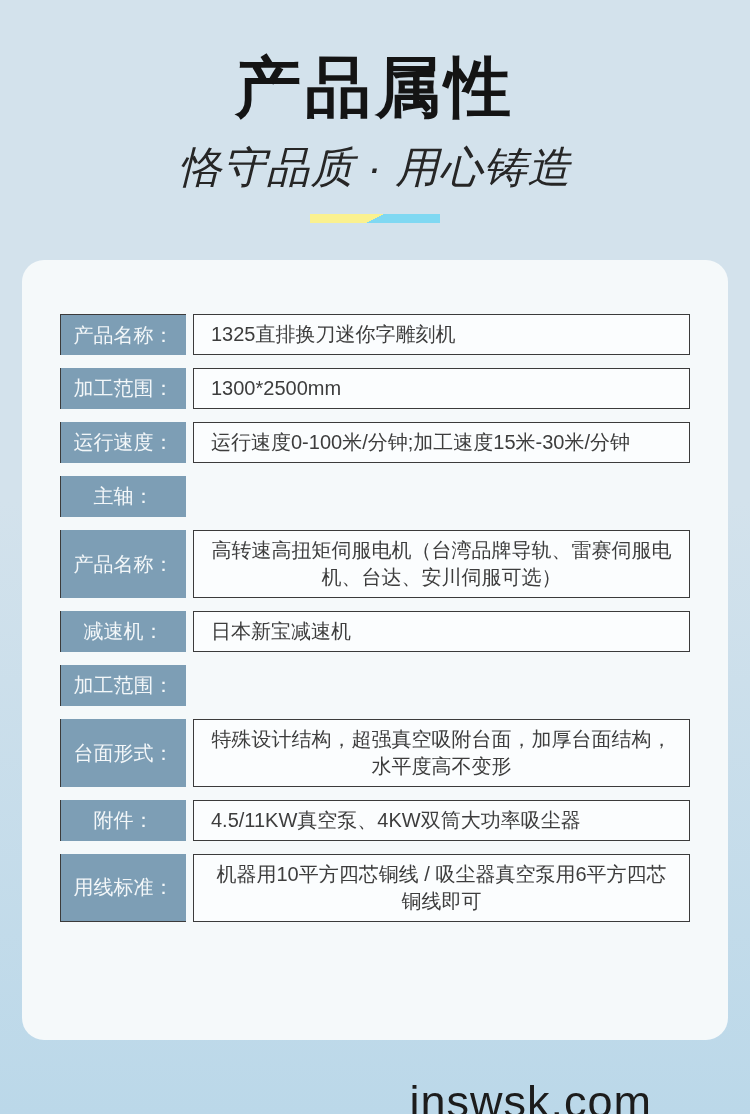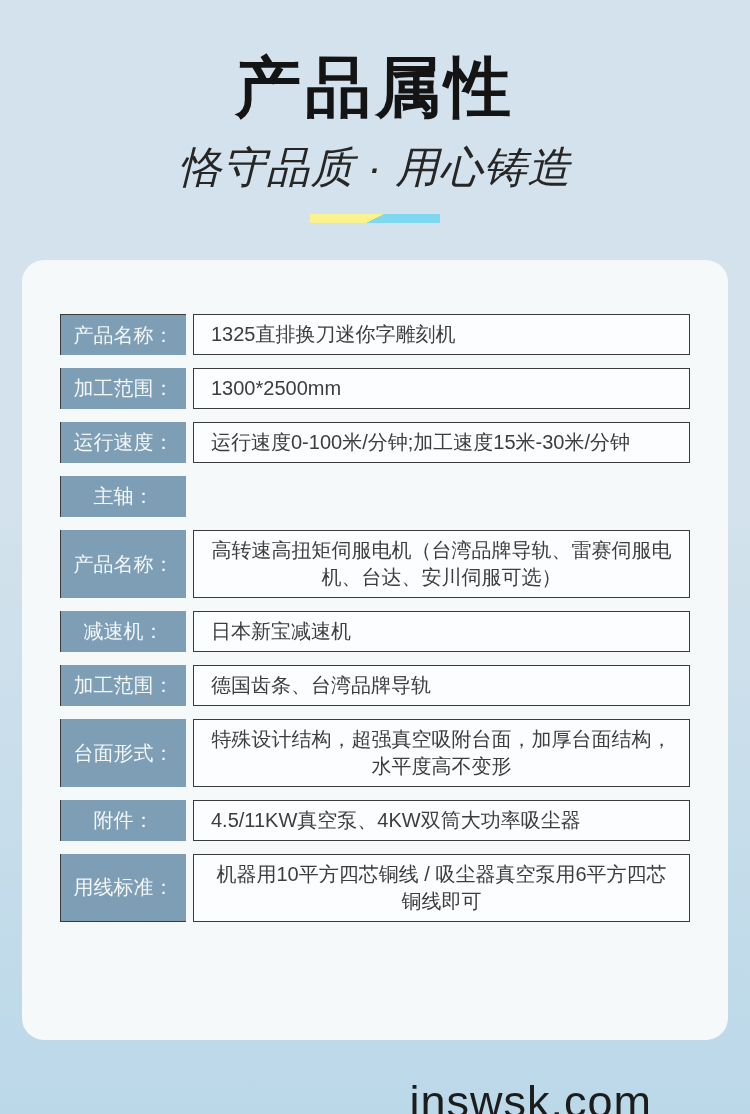--- a/index.html
+++ b/index.html
@@ -123,21 +123,20 @@
       <div class="spec-row">
         <div class="spec-label">产品名称：</div>
         <div class="spec-value">高转速高扭矩伺服电机（台湾品牌导轨、雷赛伺服电机、台达、安川伺服可选）</div>
       </div>
       <div class="spec-row">
         <div class="spec-label">减速机：</div>
         <div class="spec-value">日本新宝减速机</div>
       </div>
       <div class="spec-row">
         <div class="spec-label">加工范围：</div>
-        <div class="spec-value">德国齿条、台湾品牌导轨</div>
       </div>
       <div class="spec-row">
         <div class="spec-label">台面形式：</div>
         <div class="spec-value">特殊设计结构，超强真空吸附台面，加厚台面结构，水平度高不变形</div>
       </div>
       <div class="spec-row">
         <div class="spec-label">附件：</div>
         <div class="spec-value">4.5/11KW真空泵、4KW双筒大功率吸尘器</div>
       </div>
       <div class="spec-row">

